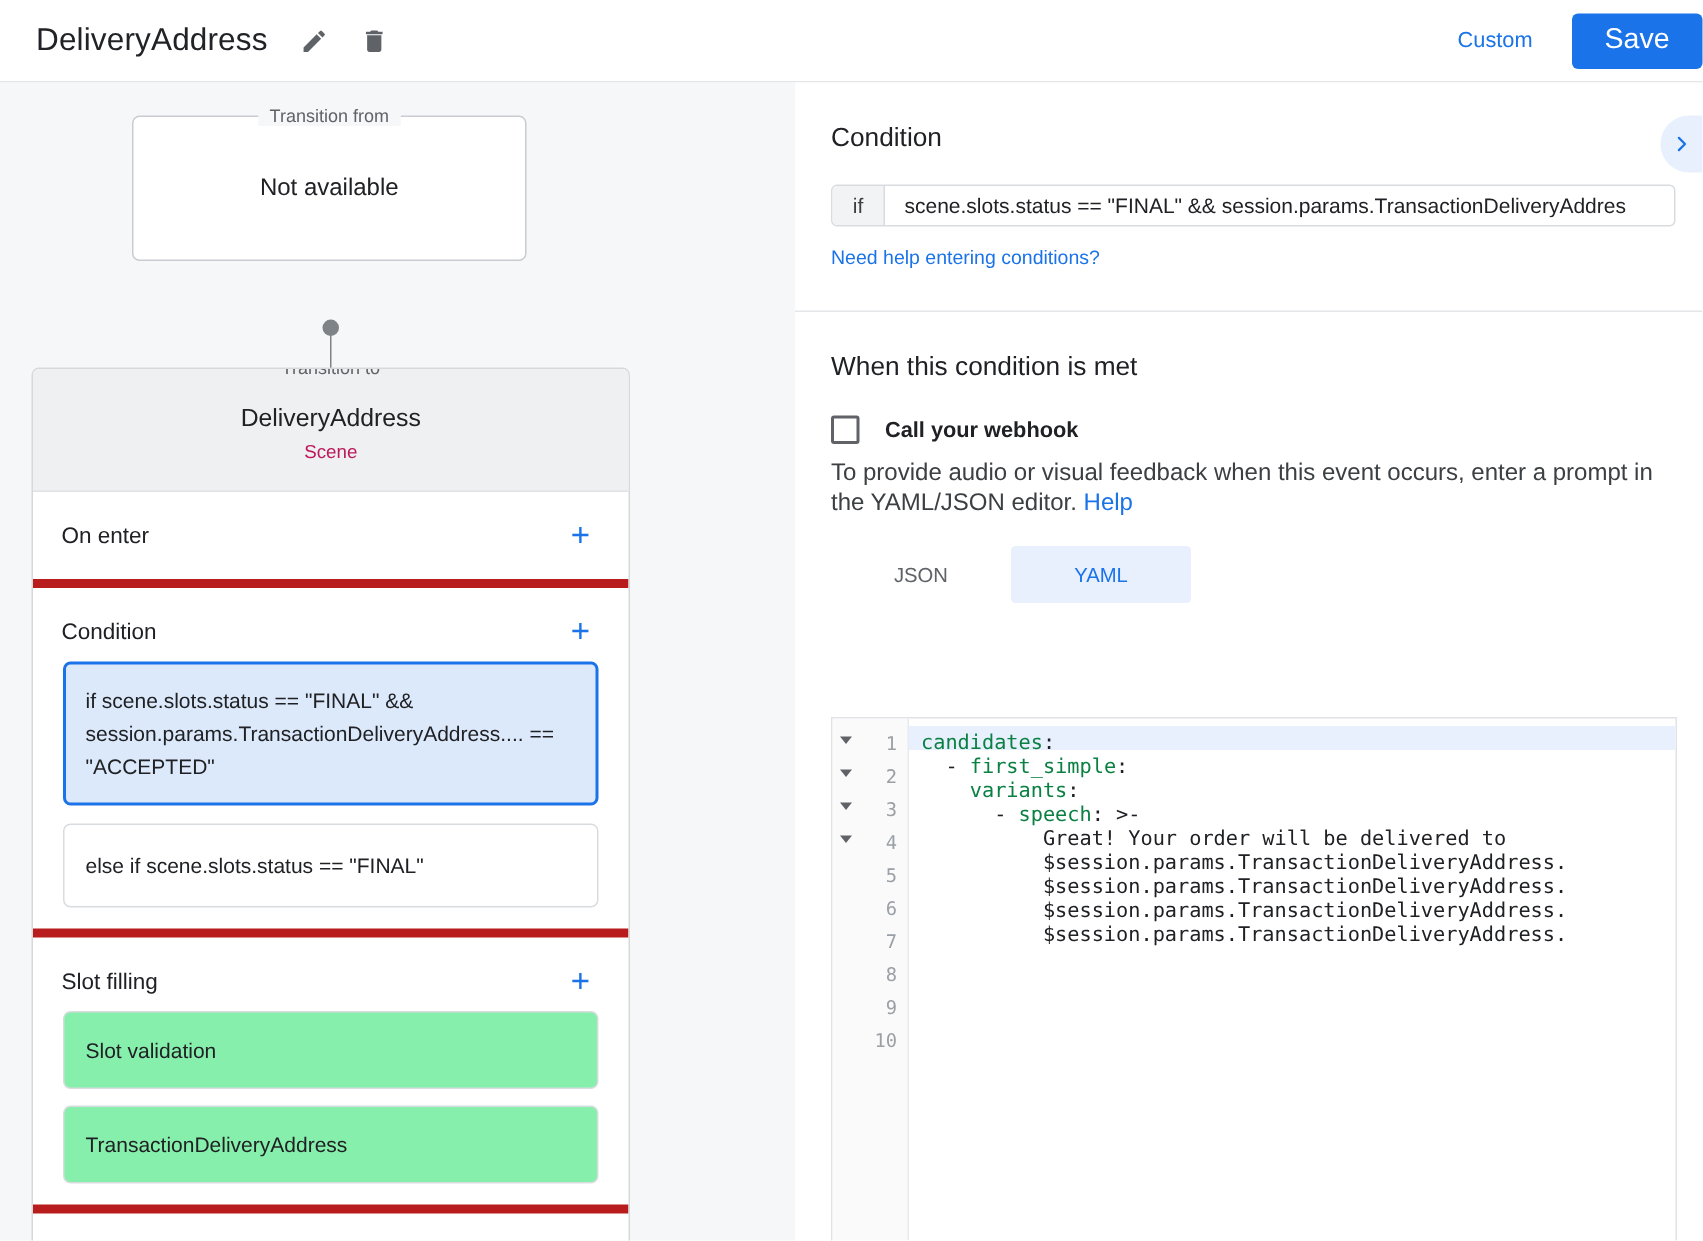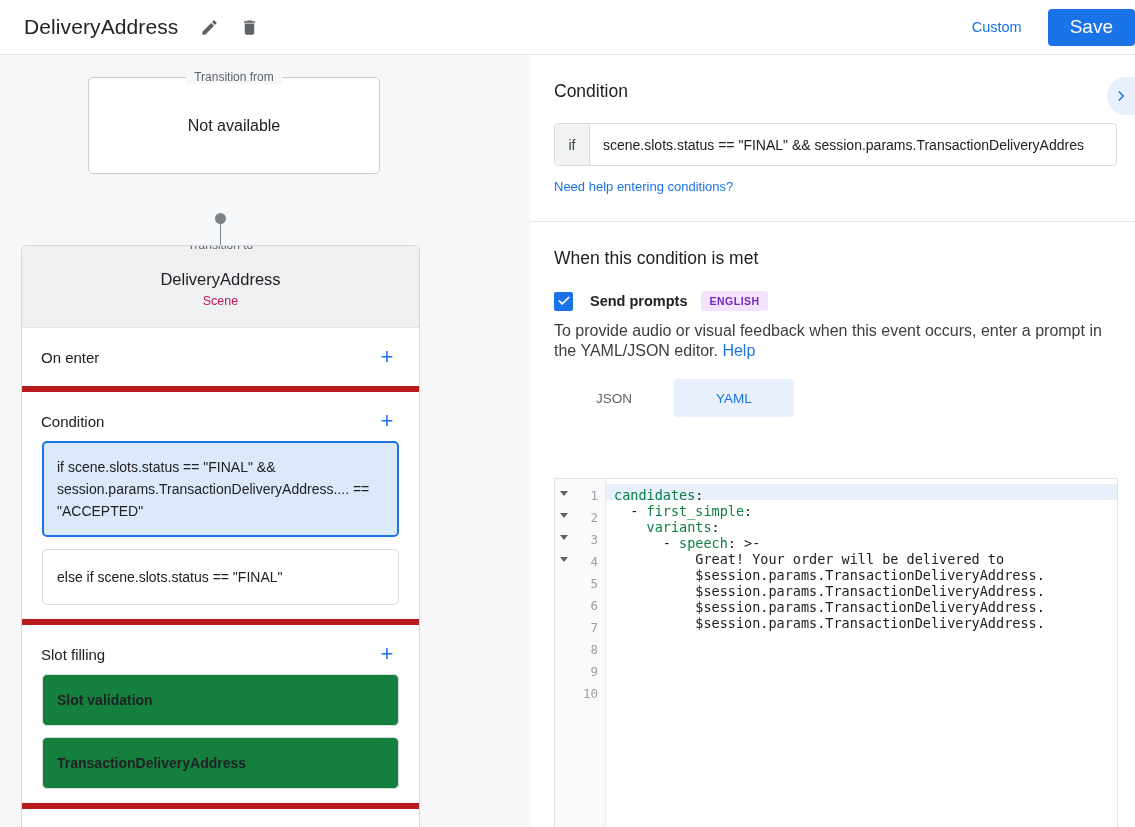--- a/index.html
+++ b/index.html
@@ -50,21 +50,21 @@
 
   
   .left-panel {
     position: absolute; left: 0; top: 55px;
     width: 530px; height: 772px;
     background: #f6f7f8;
     overflow: hidden;
   }
   .transition-from-box {
     position: absolute; left: 88px; top: 22px;
-    width: 292px; height: 97px;
+    width: 263px; height: 97px;
     border: 1px solid #c9ccd0;
     border-radius: 5px;
     background: #ffffff;
     display: flex; align-items: center; justify-content: center;
   }
   .legend-label {
     position: absolute; top: -8px; left: 50%;
     transform: translateX(-50%);
     background: #f6f7f8;
     padding: 0 8px;
@@ -144,27 +144,26 @@
   }
   .cond-item.selected {
     background: #dce9fb;
     border: 2px solid #1a73e8;
     padding: 13px 13px;
   }
   .cond-item.plain { padding: 16px 14px; margin-bottom: 0; }
   .slot-item {
     border: 1px solid #d9dcdf;
     border-radius: 5px;
-    background: #15803d;
+    background: #86efac;
     padding: 17px 14px;
     font-size: 14px;
     color: #202124;
     margin-bottom: 11px;
     cursor: pointer;
-    font-weight: bold;
   }
   .slot-item.last { margin-bottom: 0; }
   .acc-header.with-body { padding-bottom: 8px; }
 
   
   .right-panel {
     position: absolute; left: 530px; top: 55px;
     width: 605px; height: 772px;
     background: #ffffff;
     overflow: hidden;
@@ -179,21 +178,21 @@
     background: #e8f0fe;
     border-radius: 19px 0 0 19px;
     display: flex; align-items: center; justify-content: center;
     cursor: pointer;
   }
   .if-row {
     display: flex; margin-top: 21px; margin-right: 18px;
     border: 1px solid #d9dcdf;
     border-radius: 4px;
     overflow: hidden;
-    height: 43px;
+    height: 28px;
     background: #ffffff;
   }
   .if-label {
     width: 35px;
     background: #f1f3f4;
     border-right: 1px solid #d9dcdf;
     display: flex; align-items: center; justify-content: center;
     font-size: 14px; color: #3c4043;
     flex-shrink: 0;
   }
@@ -415,30 +414,25 @@
       <input class="if-input" type="text" value="scene.slots.status == &quot;FINAL&quot; &amp;&amp; session.params.TransactionDeliveryAddres" style="">
     </div>
     <a class="help-link">Need help entering conditions?</a>
   </div>
 
   <div class="rp-divider"></div>
 
   <div class="rp-section-2">
     <div class="cond-met-title">When this condition is met</div>
 
-
     <div class="check-row">
-      <div class="checkbox checked">
-        <svg width="14" height="14" viewBox="0 0 24 24" fill="none" stroke="#ffffff" stroke-width="3" stroke-linecap="round" stroke-linejoin="round" aria-hidden="true">
-          <polyline points="20 6 9 17 4 12"></polyline>
-        </svg>
-      </div>
-      <span class="check-label">Send prompts</span>
-      <span class="lang-badge">ENGLISH</span>
-    </div>
+      <div class="checkbox"></div>
+      <span class="check-label">Call your webhook</span>
+    </div>
+
 
     <div class="helper-text"><span>To provide audio or visual feedback when this event occurs, enter a prompt in the YAML/JSON editor. </span><a>Help</a></div>
 
     <div class="tabs">
       <div class="tab">JSON</div>
       <div class="tab active">YAML</div>
     </div>
   </div>
 
 </div>

